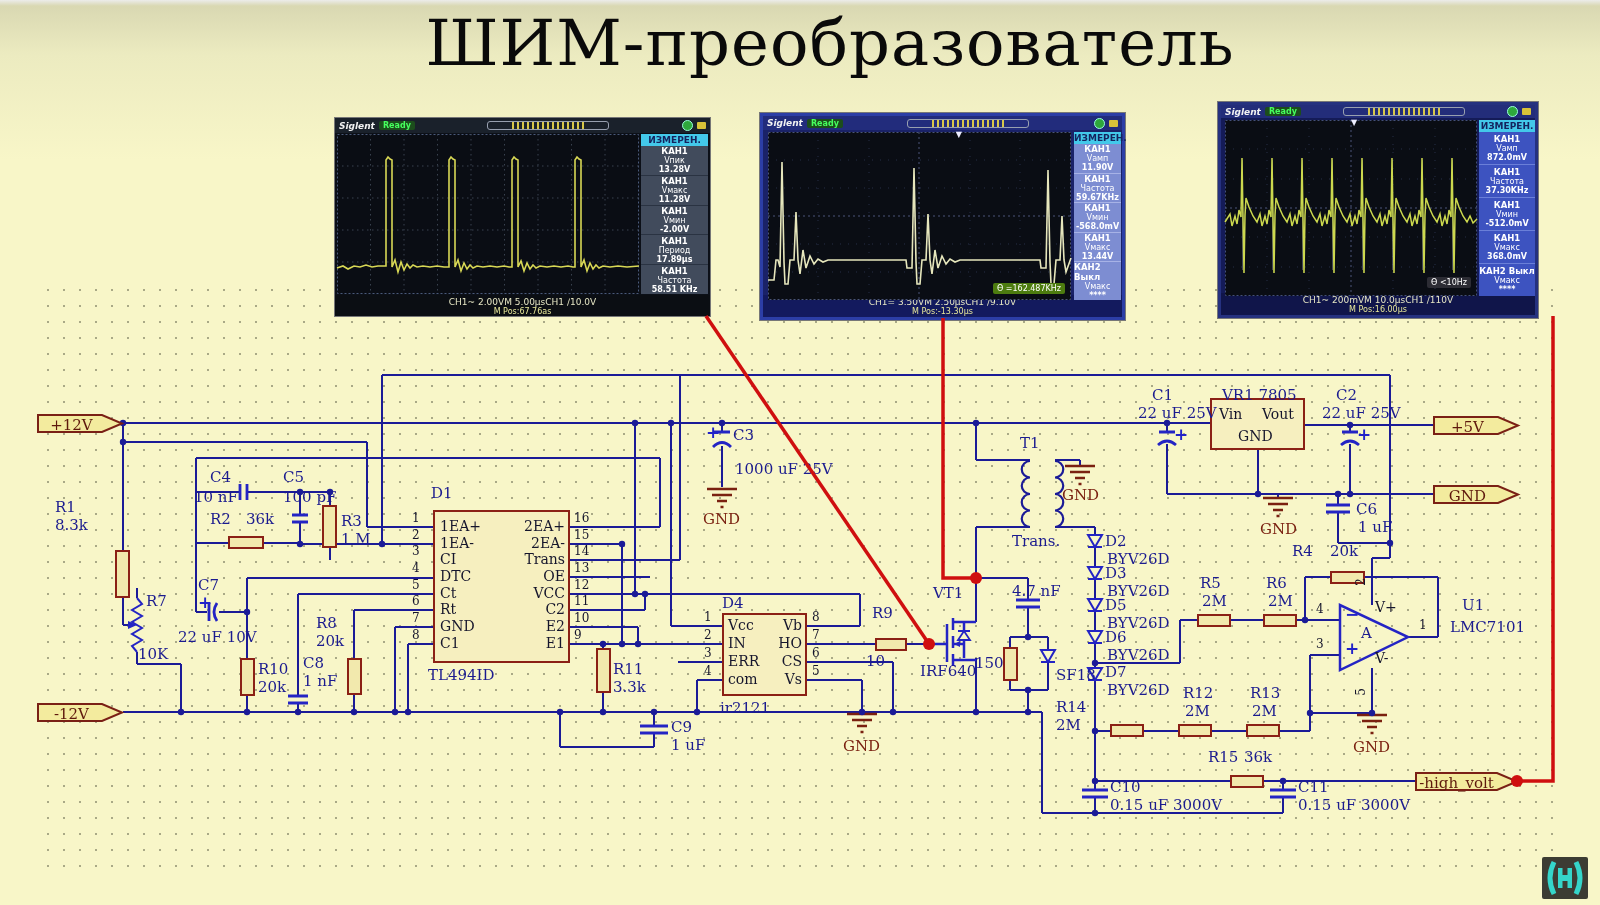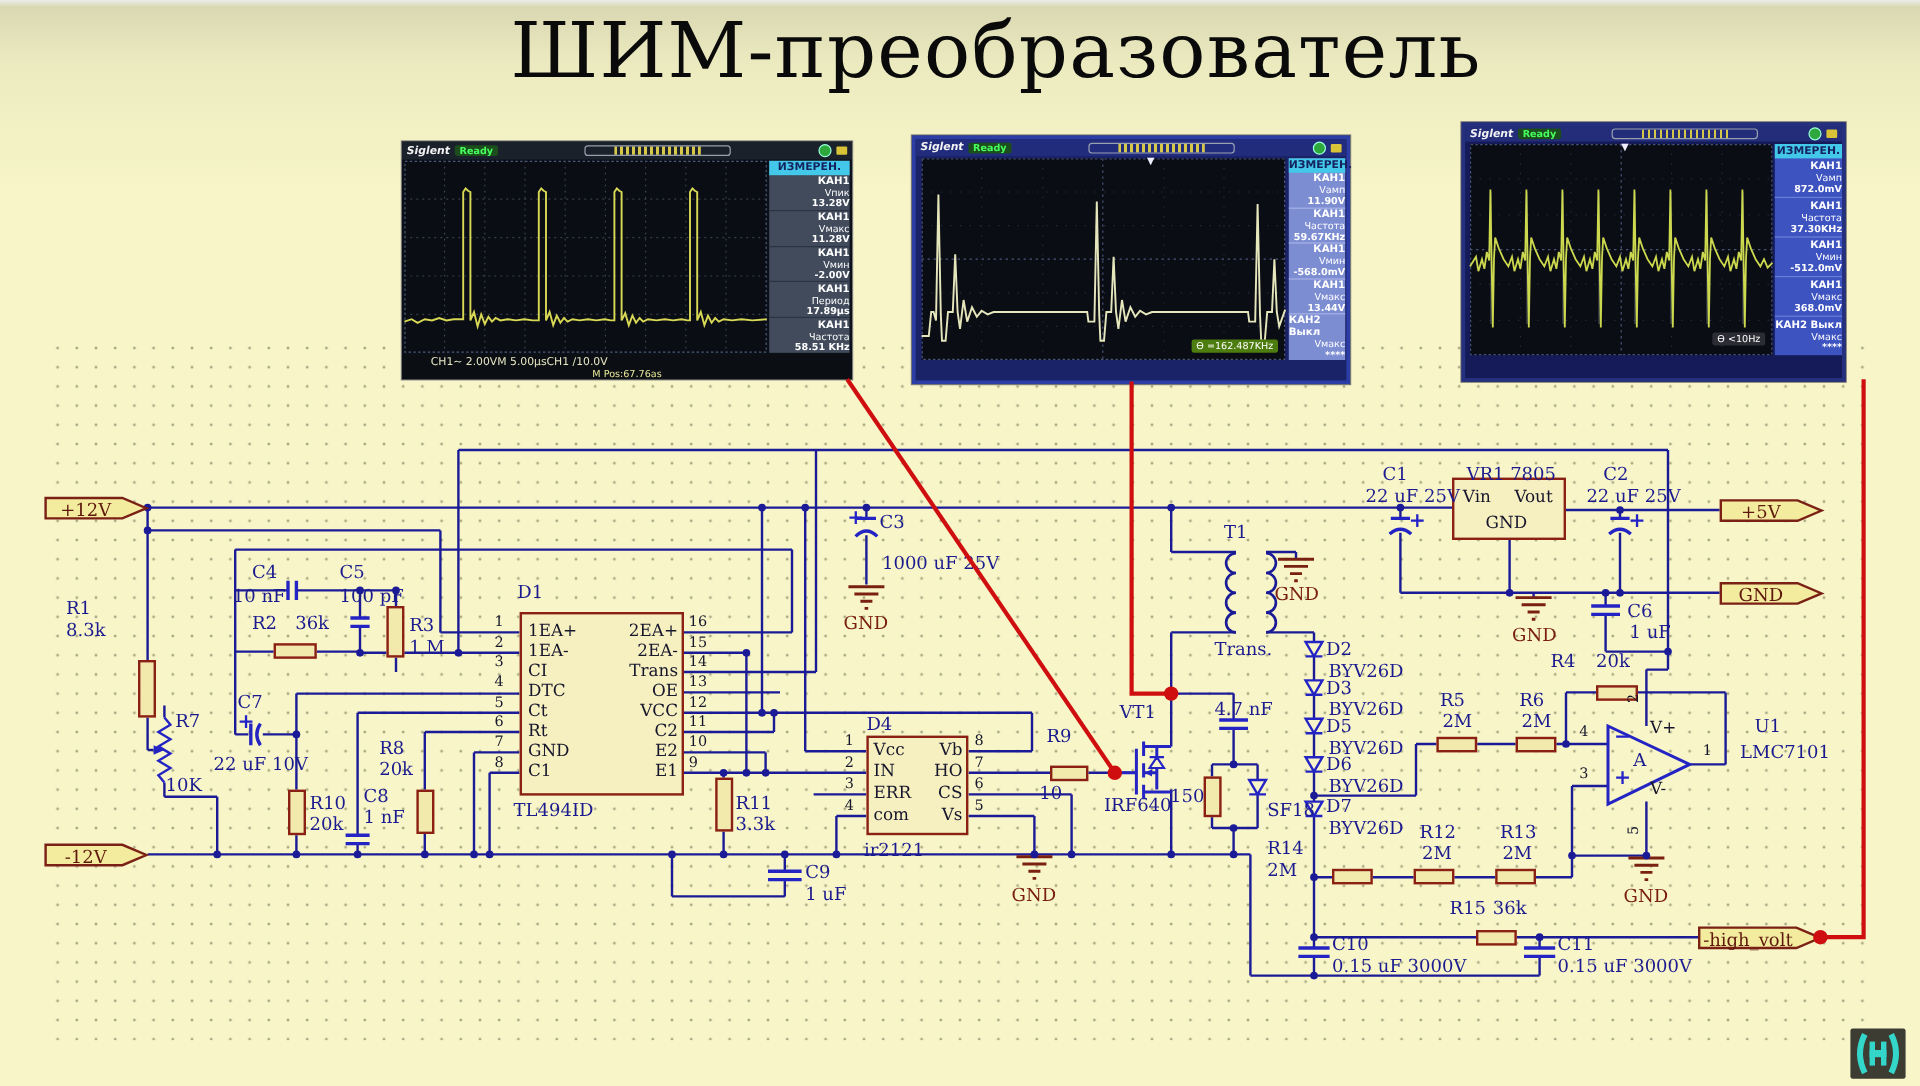--- a/index.html
+++ b/index.html
@@ -29,26 +29,26 @@
   .shead{position:absolute;left:0;top:0;right:0;display:flex;align-items:center;gap:4px;padding:0 4px;box-sizing:border-box}
   .brand{font:italic bold 9px "DejaVu Sans",sans-serif;color:#f2f2f2}
   .ready{font:bold 8px "DejaVu Sans",sans-serif;color:#46ff5e;background:#1c4d1c;padding:0 4px;border-radius:2px}
   .twidget{height:7px;flex:1;max-width:120px;margin:0 auto;border:1px solid #98a0b0;border-radius:3px;
            background:repeating-linear-gradient(90deg,#d8c84a 0 2px,transparent 2px 5px);background-size:60% 100%;background-position:center;background-repeat:no-repeat}
   .hico1{width:9px;height:9px;border-radius:50%;background:#2ea83c;border:1px solid #9fd}
   .hico2{width:9px;height:7px;background:#d8c238;border-radius:1px}
   .screen{position:absolute;background:#0a0d14;z-index:1}
   .panel{position:absolute;display:flex;flex-direction:column;z-index:2}
   .ptitle{font:bold 9px "DejaVu Sans",sans-serif;color:#14235e;background:#43c8ea;text-align:center;padding:1px 0}
-  .cell{flex:1;display:flex;flex-direction:column;align-items:flex-end;justify-content:center;color:#fff;line-height:1.15}
+  .cell{flex:1;display:flex;flex-direction:column;align-items:center;justify-content:center;color:#fff;line-height:1.15}
   .cell .ch{font:bold 8.5px "DejaVu Sans",sans-serif}
   .cell .nm{font:8px "DejaVu Sans",sans-serif}
   .cell .vl{font:bold 8px "DejaVu Sans",sans-serif}
   .sbot{position:absolute;left:0;right:0;bottom:0;color:#e6e6c4;font:9px "DejaVu Sans",sans-serif}
-  .sbot .row1{display:flex;justify-content:flex-start;padding:2px 24px 0}
+  .sbot .row1{display:flex;justify-content:center;padding:2px 13px 0}
   .sbot .row2{text-align:center;font-size:8px;color:#e8e89a}
   .freqchip{position:absolute;font:8px "DejaVu Sans",sans-serif;color:#fff;background:#4d7c0f;padding:1px 4px;border-radius:2px;z-index:3}
   .trigmark{position:absolute;color:#eef;font-size:8px;z-index:3}
   #logo{position:absolute;left:1542px;top:857px;width:46px;height:42px;background:#3c3c33;z-index:8;border-radius:2px}
 </style>
 </head>
 <body>
 
 <div class="dots"></div>
 <div id="title">ШИМ-преобразователь</div>
@@ -484,20 +484,28 @@
       <span class="ch">КАН1</span>
         <span class="nm">Vмакс</span>
         <span class="vl">13.44V</span>
       </div>
     <div class="cell">
       <span class="ch">КАН2 Выкл</span>
         <span class="nm">Vмакс</span>
         <span class="vl">****</span>
       </div>
   </div>
+  <div class="sbot" style="height:22px;background:#131a5e">
+    <div class="row1">
+      <span>CH1= 3.50V</span>
+      <span>M 2.50μs</span>
+      <span>CH1 ∕9.10V</span>
+    </div>
+    <div class="row2">M Pos:-13.30μs</div>
+  </div>
 </div>
 
 <div class="scope" style="left:1218px;top:102px;width:320px;height:216px;border:3px solid #25317f;background:#141b58">
   <div class="shead" style="height:13px;background:#232d7a">
     <span class="brand">Siglent</span>
     <span class="ready">Ready</span>
     <span class="twidget"></span>
     <span class="hico1"></span>
     <span class="hico2"></span>
   </div>
@@ -532,20 +540,28 @@
     <div class="cell" style="border-bottom:1px solid #6a7fd8">
       <span class="ch">КАН1</span>
         <span class="nm">Vмакс</span>
         <span class="vl">368.0mV</span>
       </div>
     <div class="cell">
       <span class="ch">КАН2 Выкл</span>
         <span class="nm">Vмакс</span>
         <span class="vl">****</span>
       </div>
+  </div>
+  <div class="sbot" style="height:22px;background:#10154a">
+    <div class="row1">
+      <span>CH1~ 200mV</span>
+      <span>M 10.0μs</span>
+      <span>CH1 ∕110V</span>
+    </div>
+    <div class="row2">M Pos:16.00μs</div>
   </div>
 </div>
 
 <svg width="1600" height="905" style="left:0;top:0;z-index:7;pointer-events:none">
   <path d="M706,316L929,644" stroke="#cf0f0f" stroke-width="3.5" fill="none"></path>
   <path d="M943,318V578H976" stroke="#cf0f0f" stroke-width="3.5" fill="none"></path>
   <path d="M1517,781H1553V316" stroke="#cf0f0f" stroke-width="3.5" fill="none"></path>
   <circle cx="929" cy="644" r="6" fill="#cf0f0f"></circle>
   <circle cx="976" cy="578" r="6" fill="#cf0f0f"></circle>
   <circle cx="1517" cy="781" r="6" fill="#cf0f0f"></circle>

